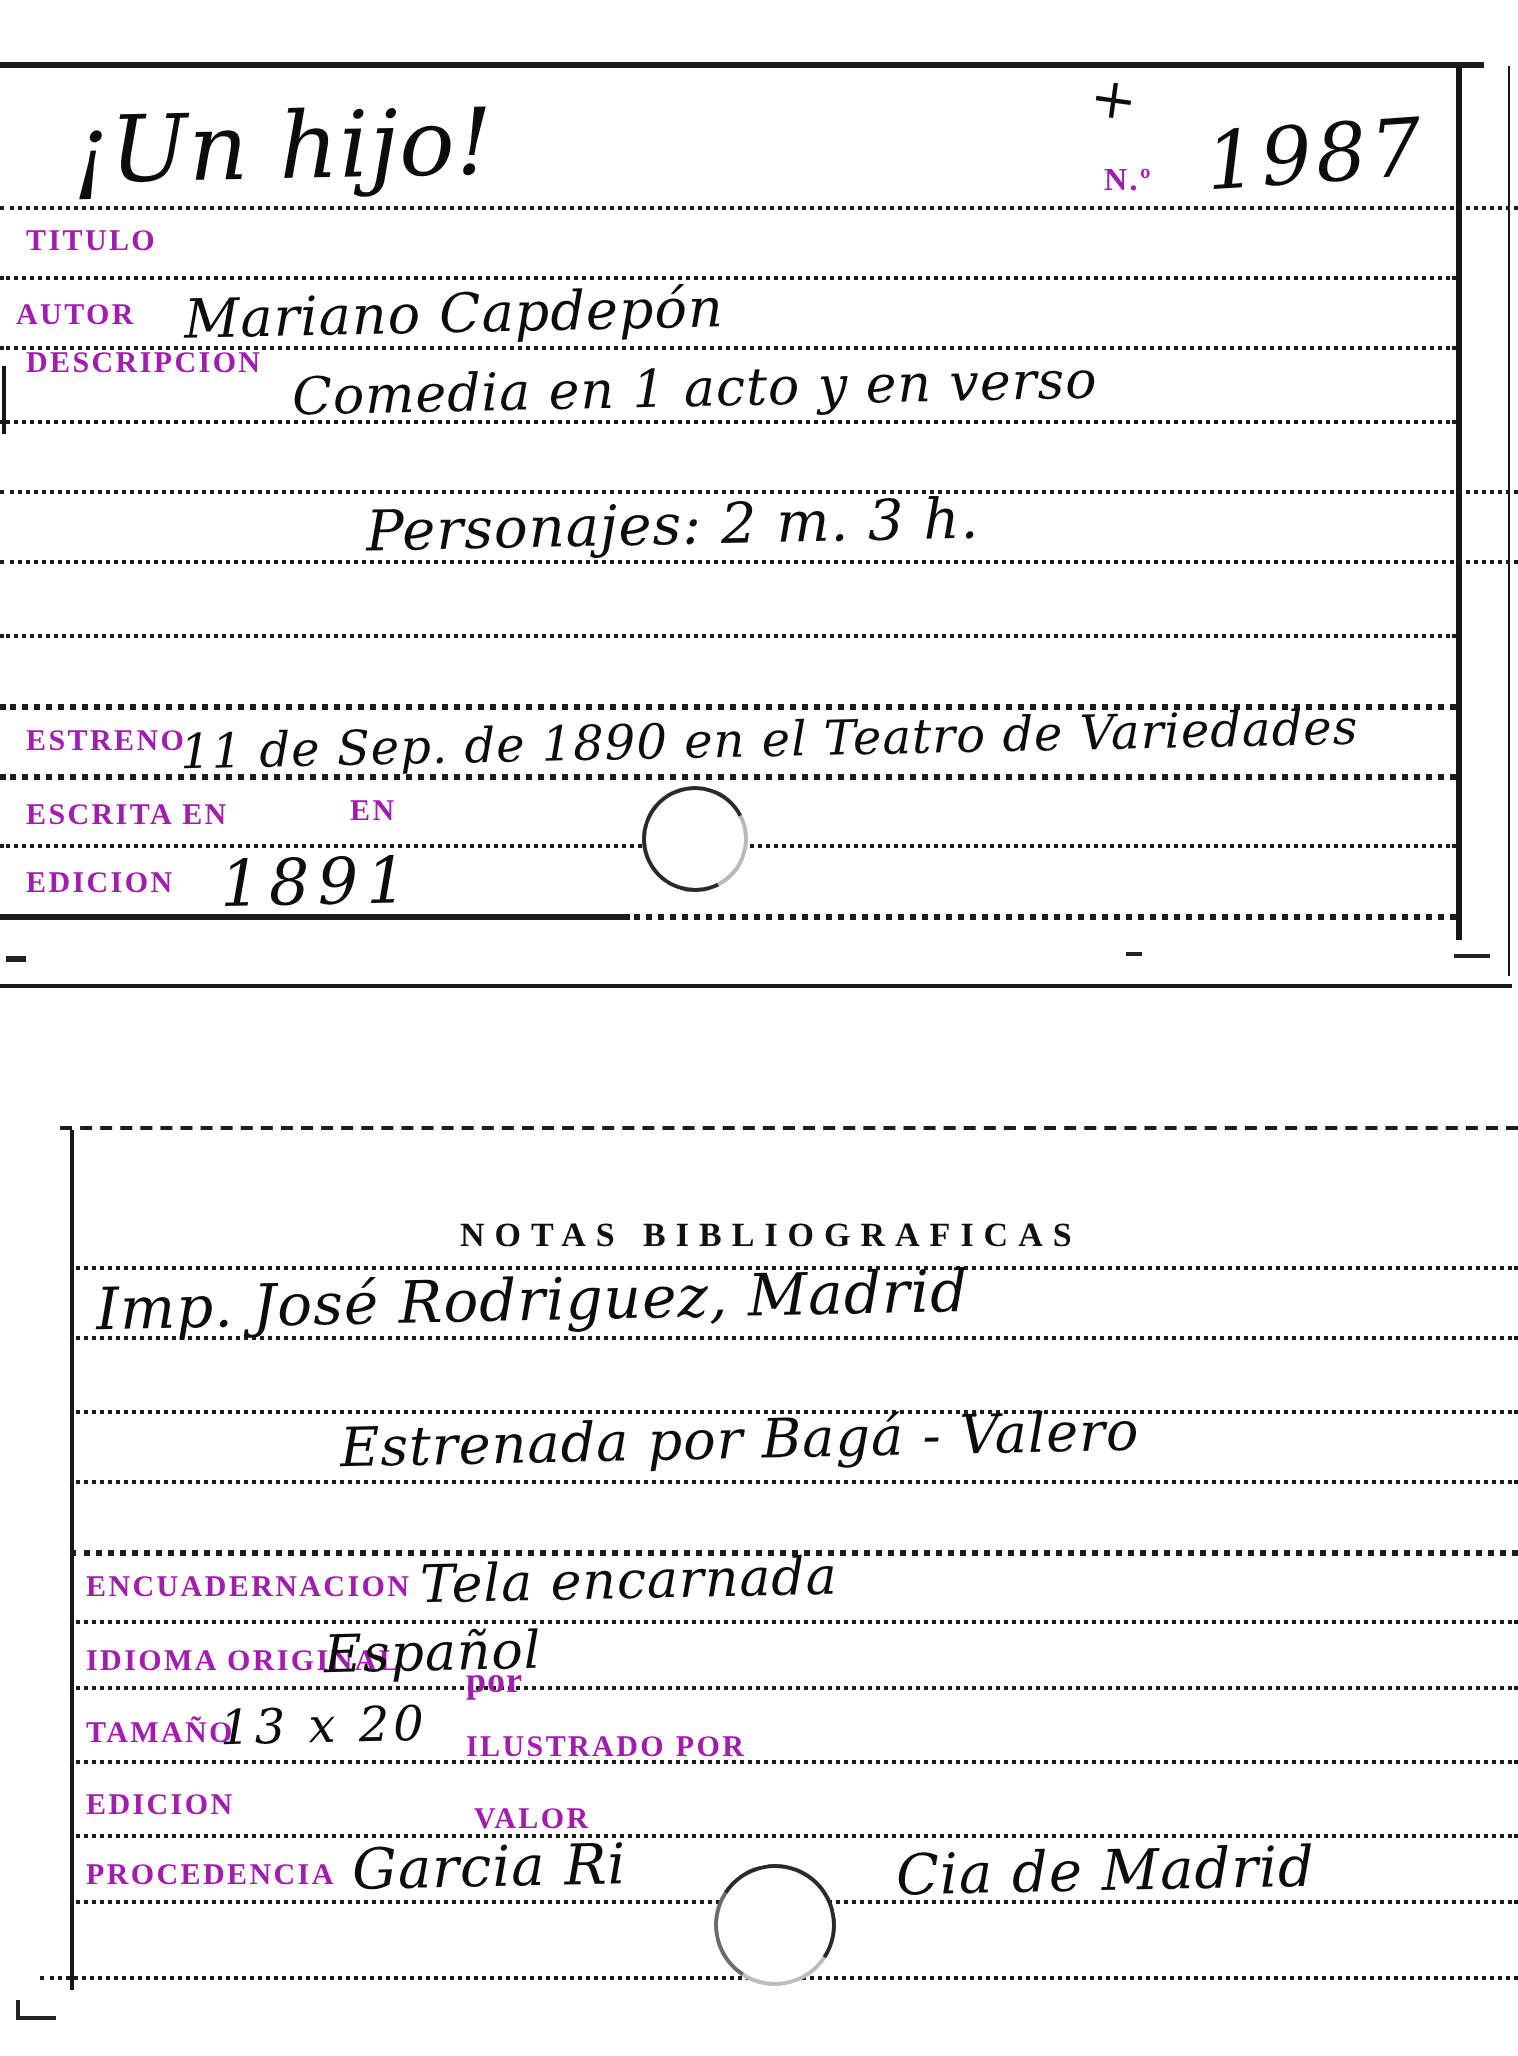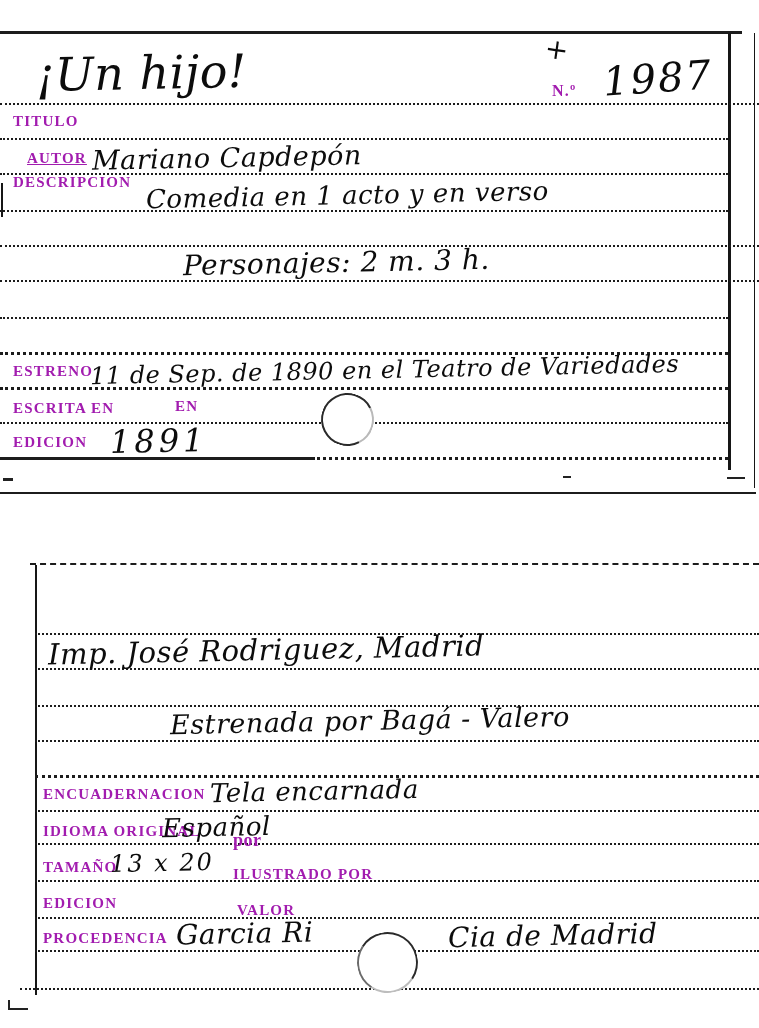--- a/index.html
+++ b/index.html
@@ -70,21 +70,21 @@
     <div class="rule solid" style="left:0;top:457px;width:312px;border-bottom-width:3px;"></div>
     <div class="rule thick" style="left:312px;top:457px;width:416px;"></div>
 
     <div class="hand" style="left:36px;top:50px;font-size:46px;">¡Un hijo!</div>
 
     <div class="hand" style="left:545px;top:36px;font-size:28px;transform:rotate(8deg);">+</div>
     <div class="label" style="left:552px;top:82px;font-size:16px;">N.º</div>
     <div class="hand" style="left:603px;top:58px;font-size:40px;transform:rotate(-4deg);letter-spacing:2px;">1987</div>
 
     <div class="label" style="left:13px;top:113px;">TITULO</div>
-    <div class="label" style="left:27px;top:150px;text-decoration:underline;">AUTOR</div>
+    <div class="label" style="left:8px;top:150px;">AUTOR</div>
     <div class="label" style="left:13px;top:174px;">DESCRIPCION</div>
     <div class="label" style="left:13px;top:363px;">ESTRENO</div>
     <div class="label" style="left:13px;top:400px;">ESCRITA EN</div>
     <div class="label" style="left:175px;top:398px;">EN</div>
     <div class="label" style="left:13px;top:434px;">EDICION</div>
 
     <div class="hand" style="left:92px;top:144px;font-size:27px;">Mariano Capdepón</div>
     <div class="hand" style="left:146px;top:182px;font-size:26px;">Comedia en 1 acto y en verso</div>
     <div class="hand" style="left:183px;top:249px;font-size:28px;">Personajes: 2 m. 3 h.</div>
     <div class="hand" style="left:90px;top:358px;font-size:24px;">11 de Sep. de 1890 en el Teatro de Variedades</div>
@@ -96,20 +96,21 @@
     <div class="dash" style="left:563px;top:476px;width:8px;border-bottom-width:2px;"></div>
     <div class="dash" style="left:727px;top:477px;width:18px;border-bottom-width:2px;"></div>
     <div class="rule solid" style="left:0;top:492px;width:756px;"></div>
   </div>
 
   <div class="abs" style="left:0;top:500px;width:759px;height:528px;">
 
     <div class="rule solid" style="left:30px;top:63px;width:729px;border-bottom-width:2px;border-bottom-style:dashed;"></div>
     <div class="vline thin" style="left:35px;top:65px;height:430px;border-left-width:2px;"></div>
 
+    <div class="header-label" style="left:230px;top:108px;">NOTAS BIBLIOGRAFICAS</div>
 
     <div class="rule" style="left:35px;top:133px;width:724px;"></div>
     <div class="rule" style="left:35px;top:168px;width:724px;"></div>
     <div class="rule" style="left:35px;top:205px;width:724px;"></div>
     <div class="rule" style="left:35px;top:240px;width:724px;"></div>
     <div class="rule thick" style="left:35px;top:275px;width:724px;"></div>
     <div class="rule" style="left:35px;top:310px;width:724px;"></div>
     <div class="rule" style="left:35px;top:343px;width:724px;"></div>
     <div class="rule" style="left:35px;top:380px;width:724px;"></div>
     <div class="rule" style="left:35px;top:417px;width:724px;"></div>

